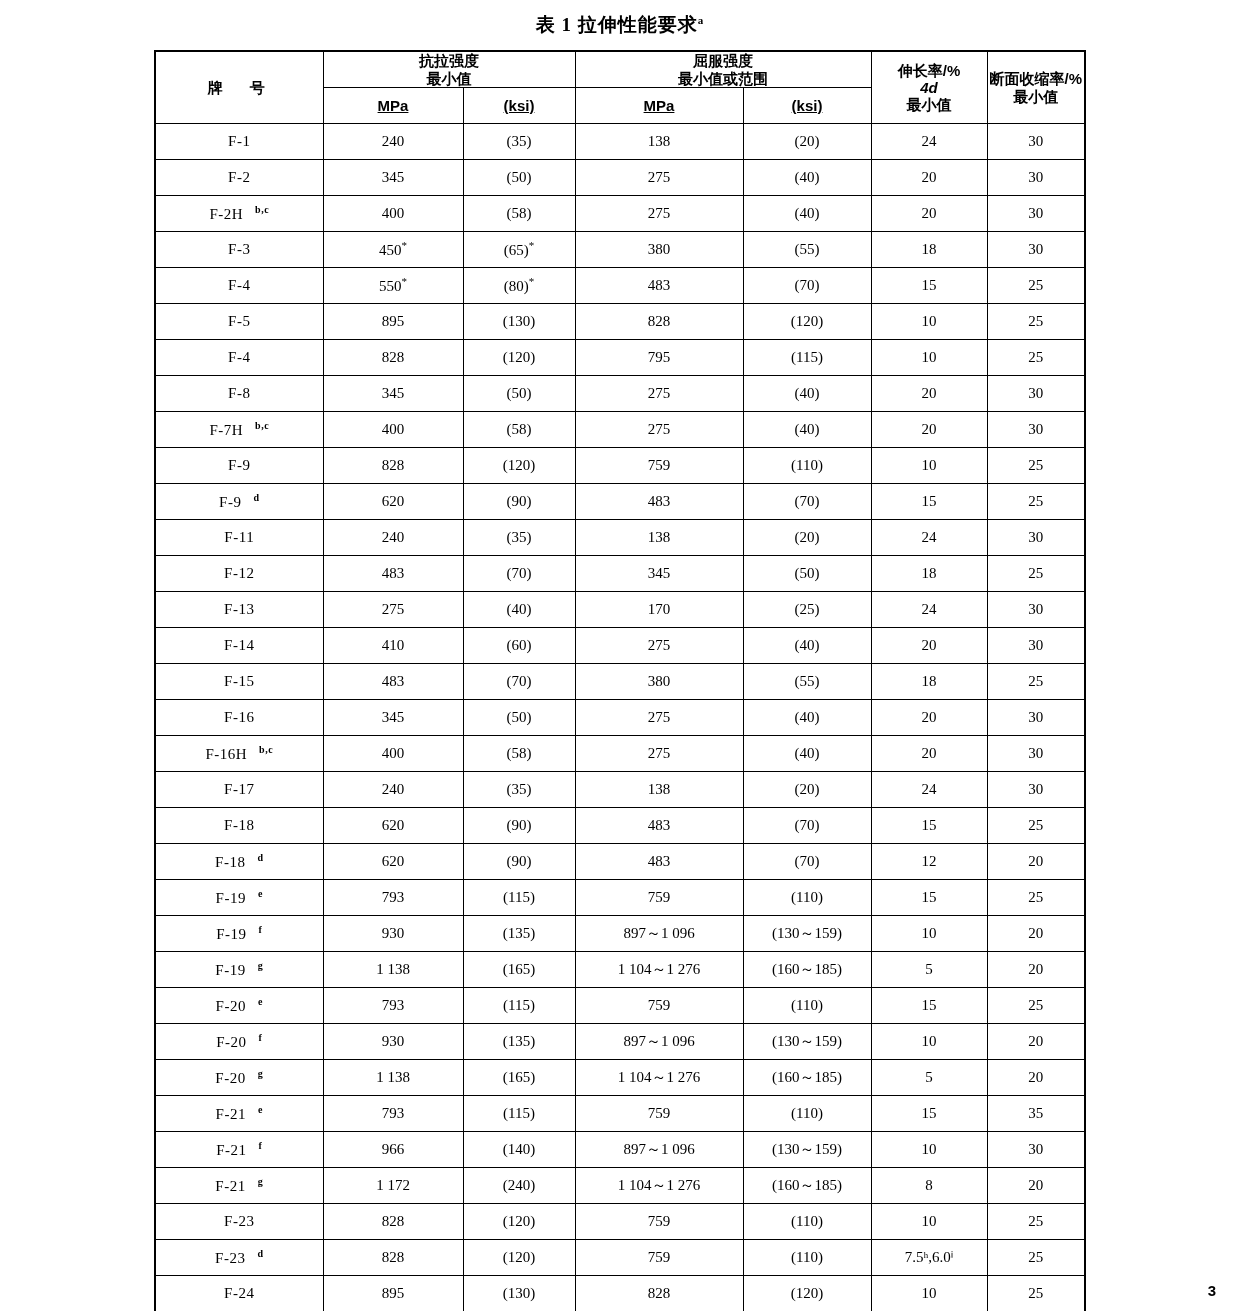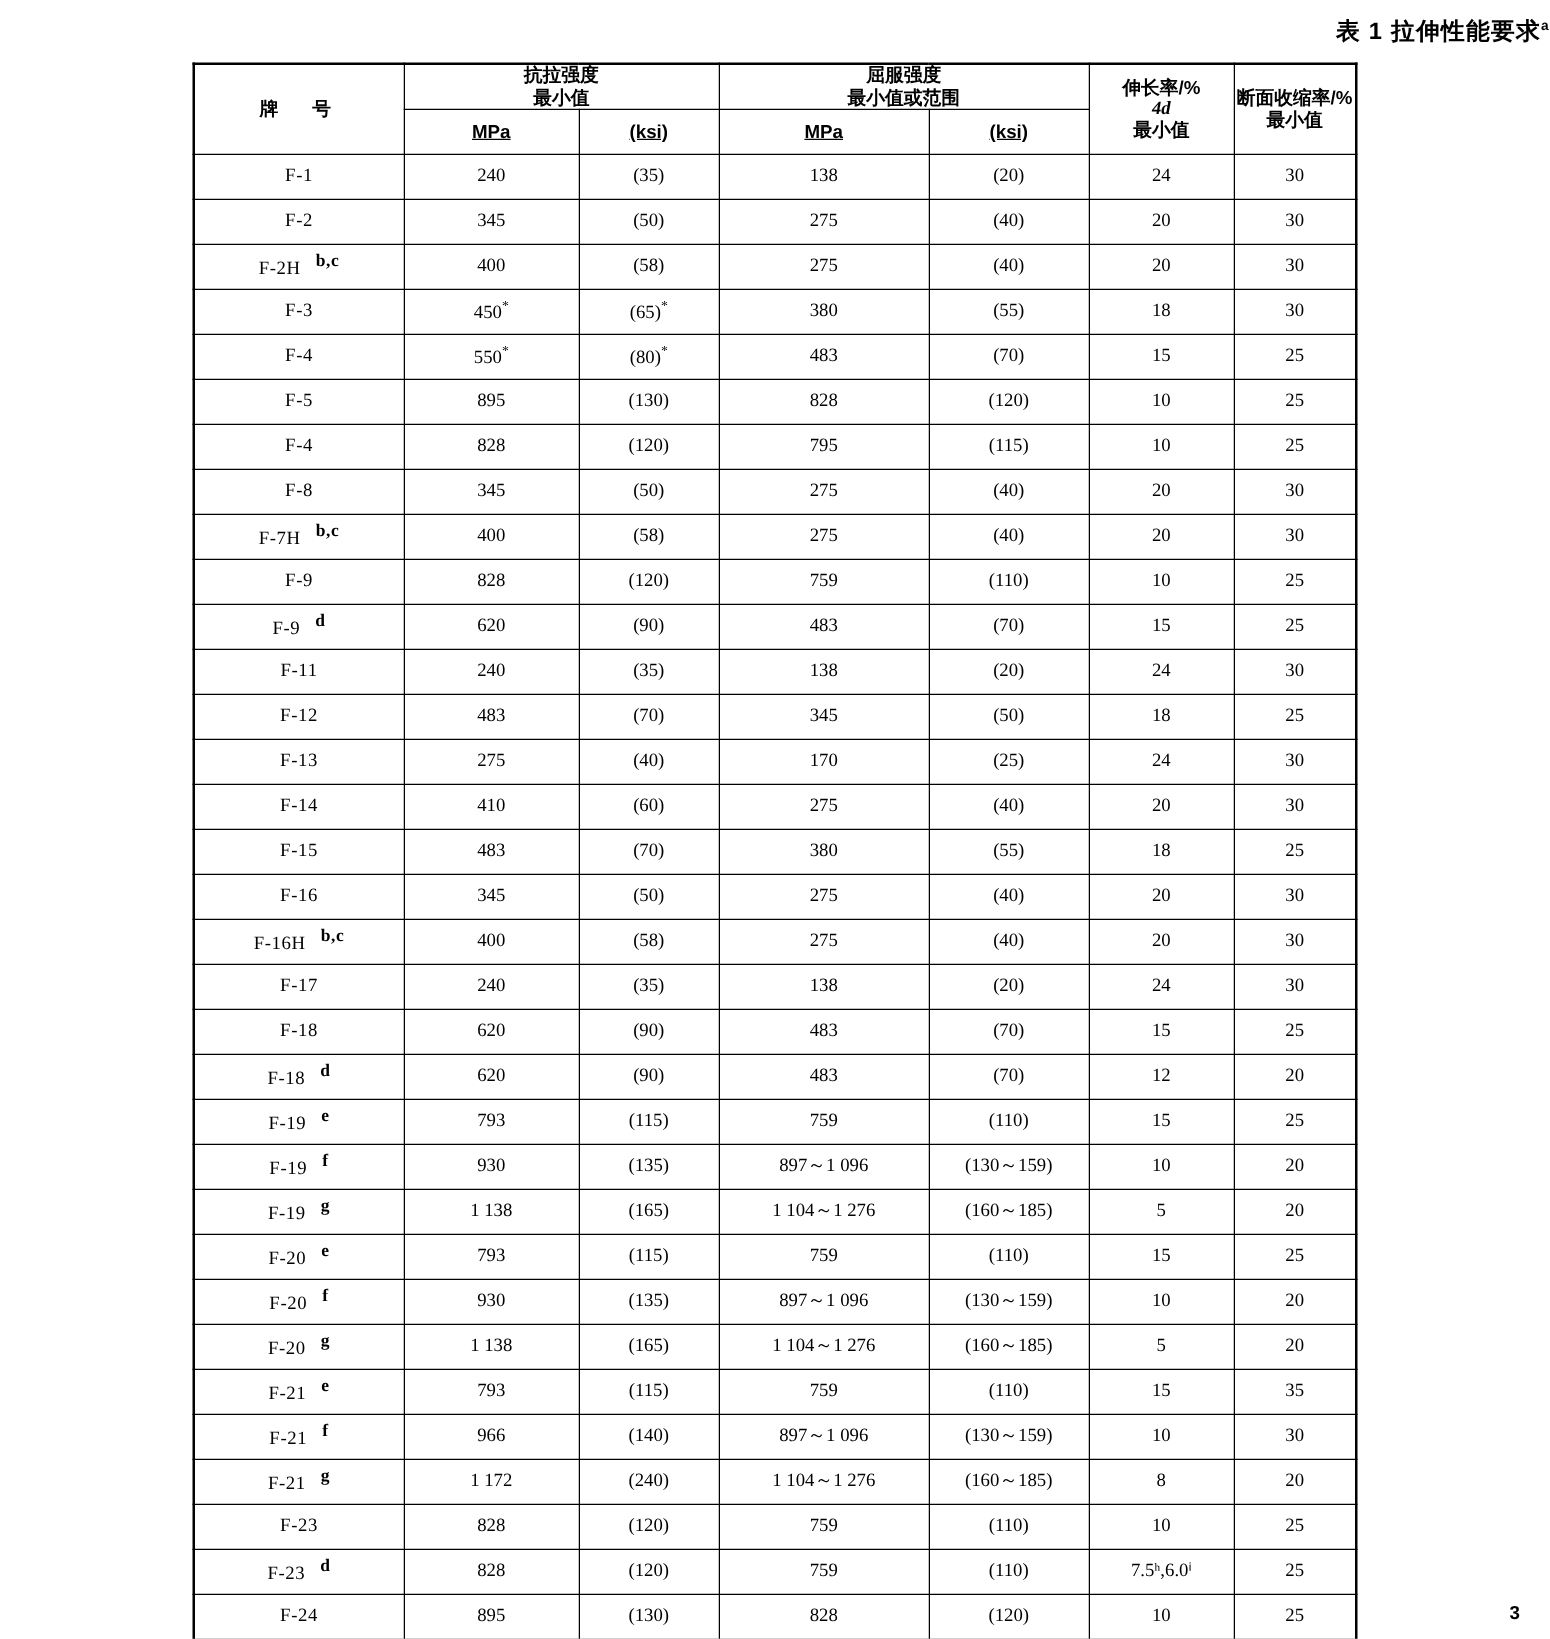--- a/index.html
+++ b/index.html
@@ -15,22 +15,22 @@
     position: relative;
     overflow: hidden;
   }
   .page {
     position: relative;
     width: 1240px;
     height: 1311px;
     box-sizing: border-box;
   }
   .table-title {
-    text-align: right;
-    font-family: Liberation Sans, sans-serif;
+    text-align: center;
+    font-family: Liberation Serif, serif;
     font-weight: bold;
     font-size: 19px;
     letter-spacing: 1px;
     padding-top: 12px;
     padding-bottom: 12px;
   }
   .table-title .sup {
     font-size: 11px;
     vertical-align: super;
     font-weight: bold;
@@ -73,28 +73,28 @@
     font-size: 15px;
     text-decoration: underline;
   }
   th.tall {
     height: 96px;
     font-size: 14px;
     line-height: 1.35;
   }
   th.tall .ital {
     font-style: italic;
-    font-family: Liberation Serif, serif;
+    font-family: Liberation Sans, sans-serif;
   }
   td.grade {
     font-size: 16px;
     letter-spacing: 0.5px;
   }
   td.grade .sup, td .sup {
-    font-size: 14px;
+    font-size: 10px;
     vertical-align: super;
     font-weight: bold;
     margin-left: 12px;
   }
   td .star {
     font-size: 11px;
     vertical-align: super;
   }
   .col1 { width: 168px; }
   .col2 { width: 140px; }

